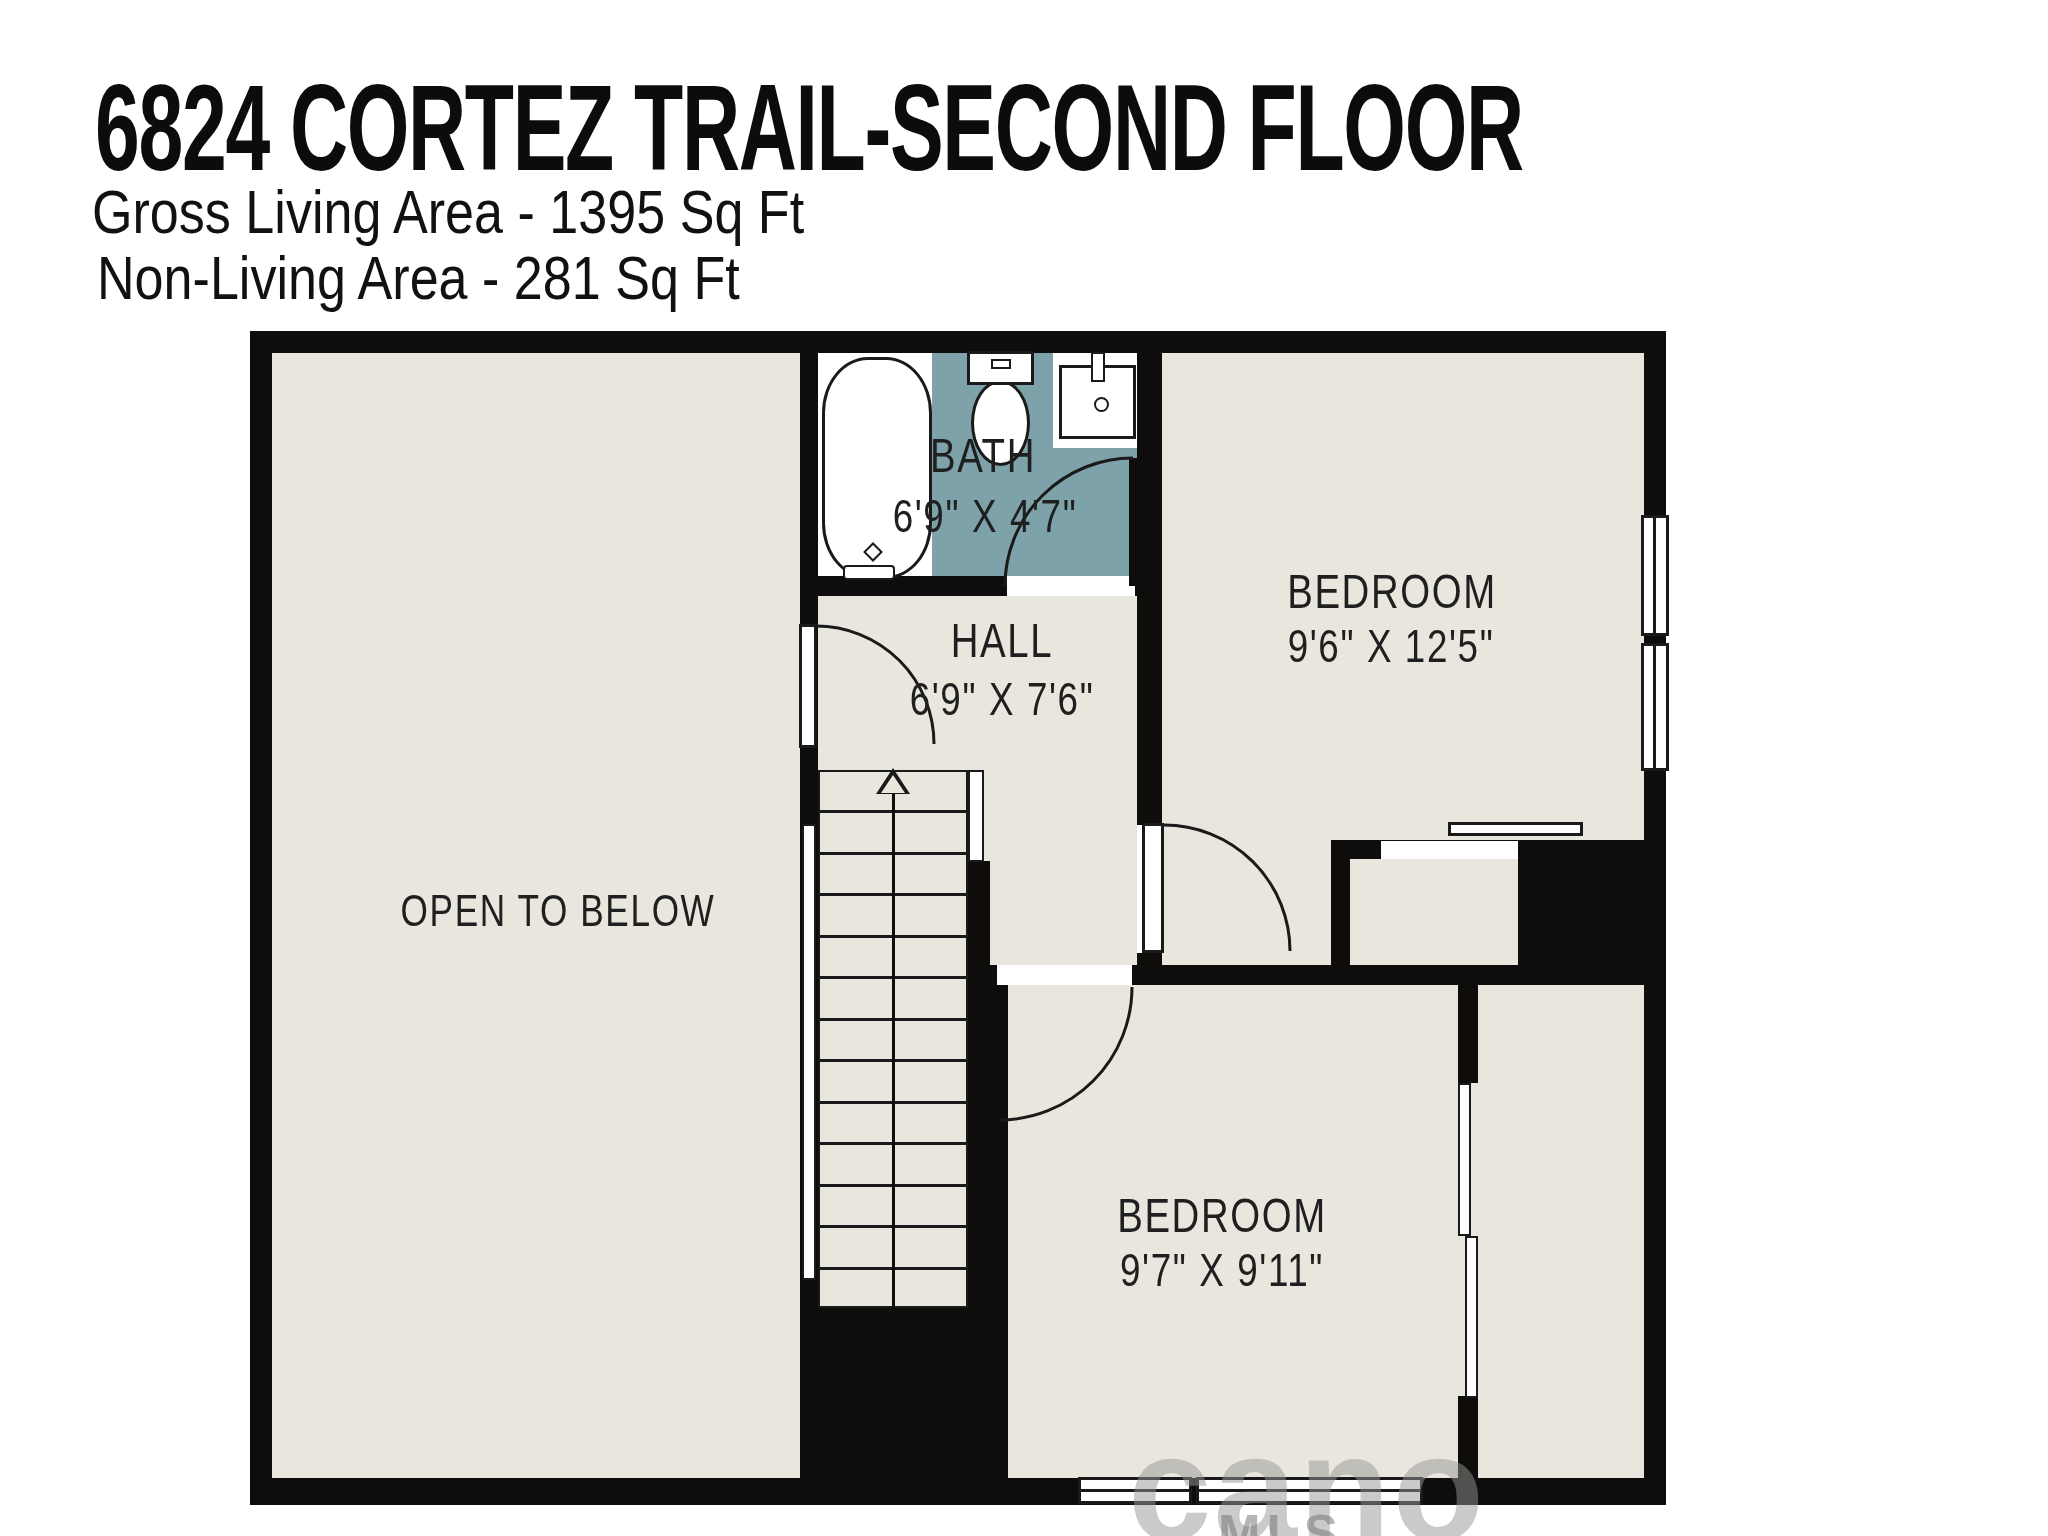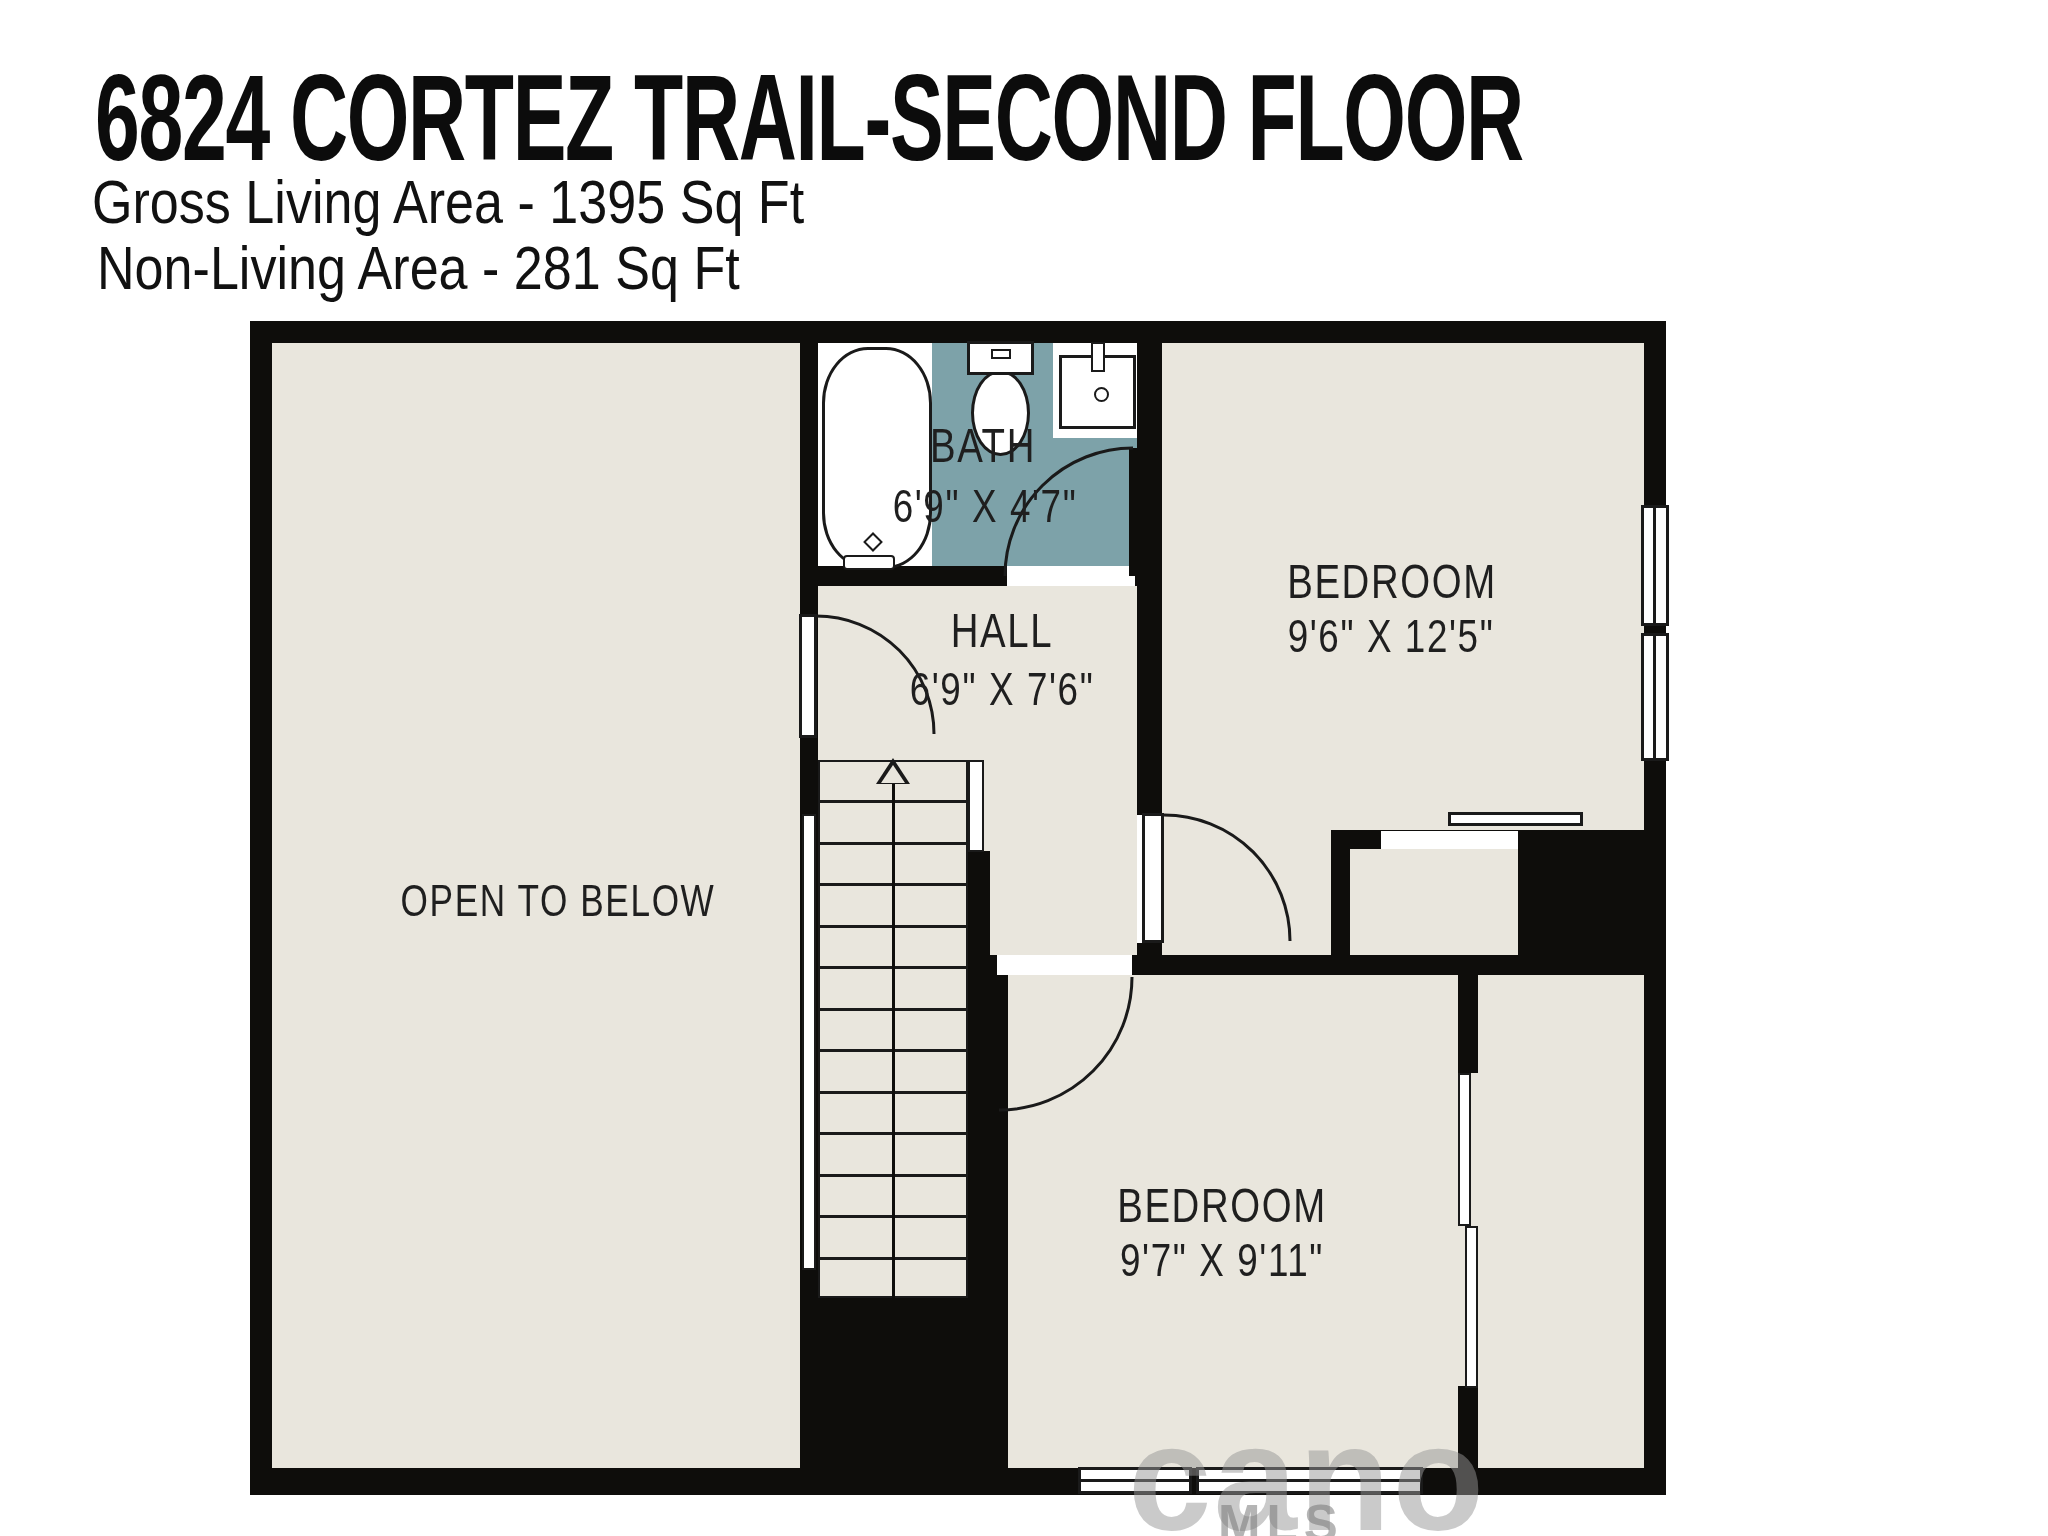--- a/index.html
+++ b/index.html
@@ -1,18 +1,18 @@
 <!DOCTYPE html>
 <html style="--bg: #ffffff; --wall: #0e0d0b; --floor: #e9e6dd; --bath: #7da2a9; --line: #1a1a1a; --label: #1f1f1f;"><head>
 <meta charset="utf-8">
 <style>
   html,body{margin:0;padding:0;background:#fff;}
   body{width:2048px;height:1536px;position:relative;overflow:hidden;
        font-family:"Liberation Sans",sans-serif;}
-  #canvas{position:absolute;left:0;top:8px;width:2048px;height:1181px;background:var(--bg,#fff);}
+  #canvas{position:absolute;left:0;top:18px;width:2048px;height:1181px;background:var(--bg,#fff);}
   .wall{position:absolute;background:var(--wall,#0e0d0b);}
   .floor{position:absolute;background:var(--floor,#e9e6dd);}
   .teal{position:absolute;background:var(--bath,#7da2a9);}
   .white{position:absolute;background:#fff;}
   .sym{position:absolute;background:#fff;border:3px solid var(--line,#1a1a1a);box-sizing:border-box;}
   .sym2{position:absolute;background:#fff;border:2px solid var(--line,#1a1a1a);box-sizing:border-box;}
   .vline{position:absolute;left:50%;top:0;bottom:0;width:3px;margin-left:-2px;background:var(--line,#1a1a1a);}
   .hline{position:absolute;top:50%;left:0;right:0;height:3px;margin-top:-2px;background:var(--line,#1a1a1a);}
   .lbl{position:absolute;transform:translate(-50%,-50%) scaleX(0.8);font-size:46px;
        letter-spacing:2px;color:var(--label,#1f1f1f);white-space:nowrap;}

